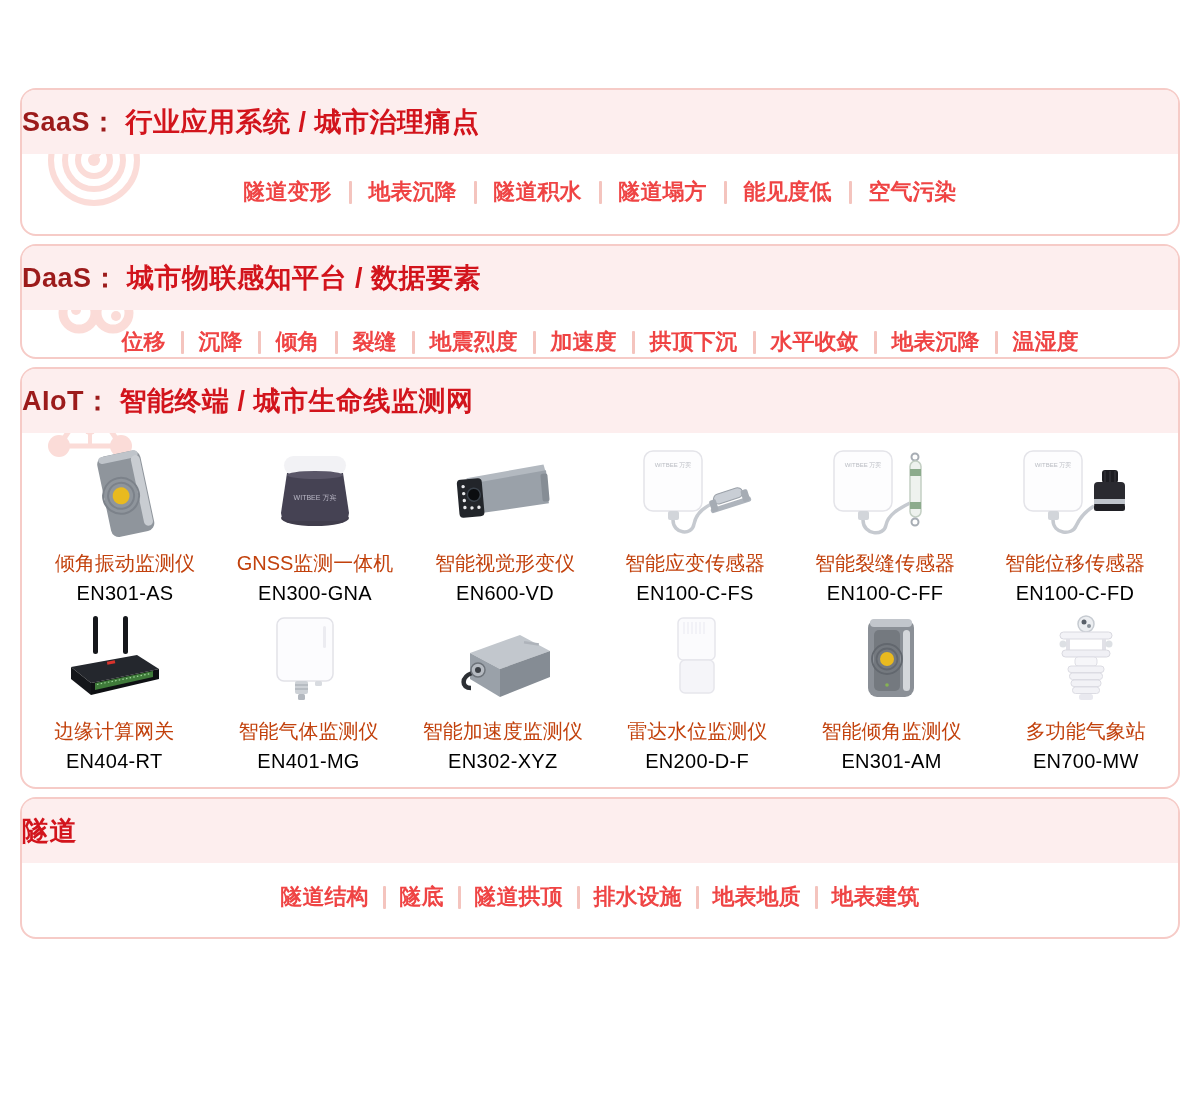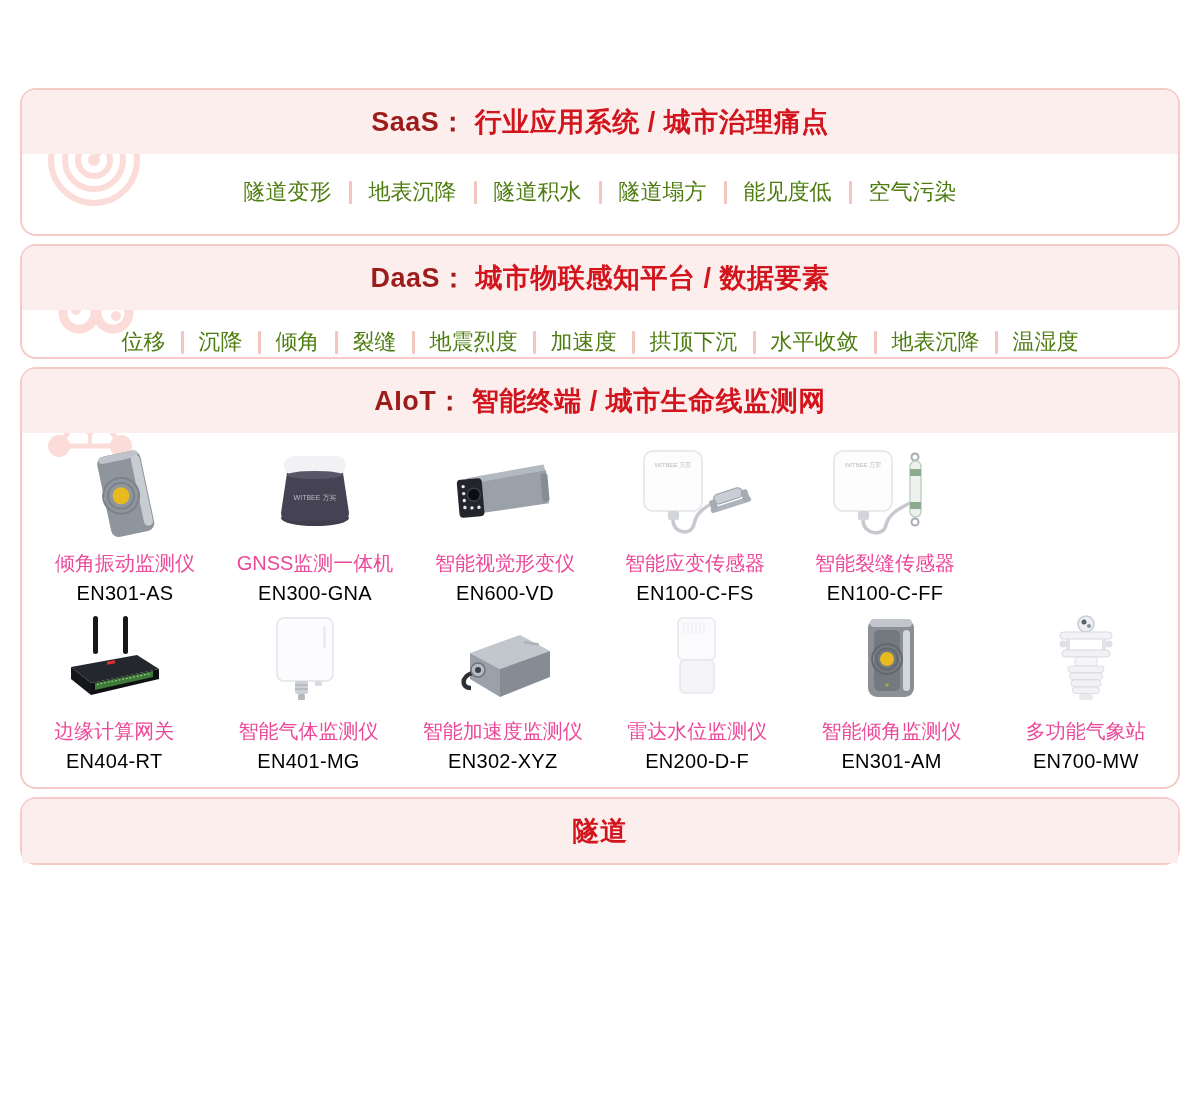--- a/index.html
+++ b/index.html
@@ -7,44 +7,44 @@
     width:1200px;height:1109px;background:#ffffff;overflow:hidden;
     font-family:"Liberation Sans","DejaVu Sans",sans-serif;
   }
   .page{padding-top:88px;}
   .section{
     position:relative;margin:0 20px 8px;background:#ffffff;
     border:2px solid #f6cbc7;border-radius:16px;
   }
   .sec-header{
     position:relative;z-index:2;background:#fdeeee;border-radius:13px 13px 0 0;
-    text-align:center;padding:14px 0;font-size:27px;font-weight:700;letter-spacing:.5px;
+    text-align:left;padding:14px 0;font-size:27px;font-weight:700;letter-spacing:.5px;
   }
   .t-prefix{color:#9c1b1b;margin-right:8px;}
   .t-main{color:#d2141c;}
   .items-row{
     position:relative;z-index:2;display:flex;justify-content:center;align-items:center;
-    font-size:22px;color:#4d7c0f;
+    font-size:22px;color:#ef4444;font-weight:bold;
   }
   .saas .items-row{padding:23px 0 27px;}
   .daas .row1{padding:17px 0 0;text-align:center;}
   .daas .row2{padding:19px 0 25px;}
   .tunnel .items-row{padding:19px 0 25px;}
   .sep{width:3px;height:23px;background:#f4c4be;margin:0 17px;border-radius:1px;flex:0 0 auto;}
   .daas .sep{margin:0 15px;}
   .tunnel .sep{margin:0 14px;}
   .deco{position:absolute;z-index:1;pointer-events:none;}
   .products{
     position:relative;z-index:2;display:grid;grid-template-columns:repeat(6,1fr);
     padding:10px 8px 0;
   }
   .products.second{padding:6px 8px 14px;gap:26px;}
   .product{text-align:center;}
   .dev-box{height:102px;display:flex;align-items:flex-end;justify-content:center;}
-  .p-name{font-size:20px;color:#ec4899;margin-top:5px;white-space:nowrap;}
+  .p-name{font-size:20px;color:#c2410c;margin-top:5px;white-space:nowrap;}
   .p-model{font-size:20px;color:#000000;margin-top:5px;letter-spacing:.3px;}
   svg text{font-family:"Liberation Sans","DejaVu Sans",sans-serif;}
 </style>
 </head>
 <body>
 
 <div class="page">
 
   <div class="section saas">
     <svg class="deco" style="left:22px;top:18px;" width="100" height="100" viewBox="0 0 100 100">
@@ -206,20 +206,39 @@
             <rect x="90" y="16" width="11" height="56" rx="5.5" fill="#eef2ee" stroke="#c3cfc3" stroke-width="1.5"></rect>
             <rect x="90" y="24" width="11" height="7" fill="#8cab8c"></rect>
             <rect x="90" y="57" width="11" height="7" fill="#8cab8c"></rect>
             <circle cx="95" cy="77" r="3.5" stroke="#a7adb4" stroke-width="2" fill="none"></circle>
           </svg>
         </div>
         <div class="p-name">智能裂缝传感器</div>
         <div class="p-model">EN100-C-FF</div>
       </div>
 
+      <div class="product">
+        <div class="dev-box">
+          <svg width="130" height="100" viewBox="0 0 130 100">
+            <rect x="14" y="6" width="58" height="60" rx="9" fill="#fdfdfe" stroke="#e4e4e9" stroke-width="1.5"></rect>
+            <text x="43" y="22" text-anchor="middle" font-size="6" fill="#b9bcc2">WITBEE 万宾</text>
+            <rect x="38" y="66" width="11" height="9" rx="2" fill="#d2d5da"></rect>
+            <path d="M43 75 C43 89 62 91 66 81 C70 72 76 66 84 61" stroke="#c6cad0" stroke-width="3.5" fill="none"></path>
+            <rect x="92" y="25" width="16" height="13" rx="3" fill="#1d1d22"></rect>
+            <line x1="95" y1="26" x2="95" y2="37" stroke="#3a3a41" stroke-width="1"></line>
+            <line x1="100" y1="26" x2="100" y2="37" stroke="#3a3a41" stroke-width="1"></line>
+            <line x1="105" y1="26" x2="105" y2="37" stroke="#3a3a41" stroke-width="1"></line>
+            <rect x="84" y="37" width="31" height="25" rx="4" fill="#2a2a30"></rect>
+            <rect x="84" y="54" width="31" height="5" fill="#bfc4cb"></rect>
+            <rect x="84" y="59" width="31" height="7" rx="2.5" fill="#1f1f24"></rect>
+          </svg>
+        </div>
+        <div class="p-name">智能位移传感器</div>
+        <div class="p-model">EN100-C-FD</div>
+      </div>
     </div>
 
     <div class="products second">
 
       <div class="product">
         <div class="dev-box">
           <svg width="130" height="100" viewBox="0 0 130 100">
             <rect x="44" y="3" width="5" height="38" rx="2.5" fill="#15171b"></rect>
             <rect x="74" y="3" width="5" height="38" rx="2.5" fill="#15171b"></rect>
             <polygon points="22,54 88,42 110,56 42,70" fill="#24272d"></polygon>
@@ -323,15 +342,28 @@
         <div class="p-name">多功能气象站</div>
         <div class="p-model">EN700-MW</div>
       </div>
     </div>
   </div>
 
   <div class="section tunnel">
     <div class="sec-header">
       <span class="t-main">隧道</span>
     </div>
+    <div class="items-row">
+      <span>隧道结构</span>
+        <span class="sep"></span>
+      <span>隧底</span>
+        <span class="sep"></span>
+      <span>隧道拱顶</span>
+        <span class="sep"></span>
+      <span>排水设施</span>
+        <span class="sep"></span>
+      <span>地表地质</span>
+        <span class="sep"></span>
+      <span>地表建筑</span>
+    </div>
   </div>
 
 </div>
 
 </body></html>

